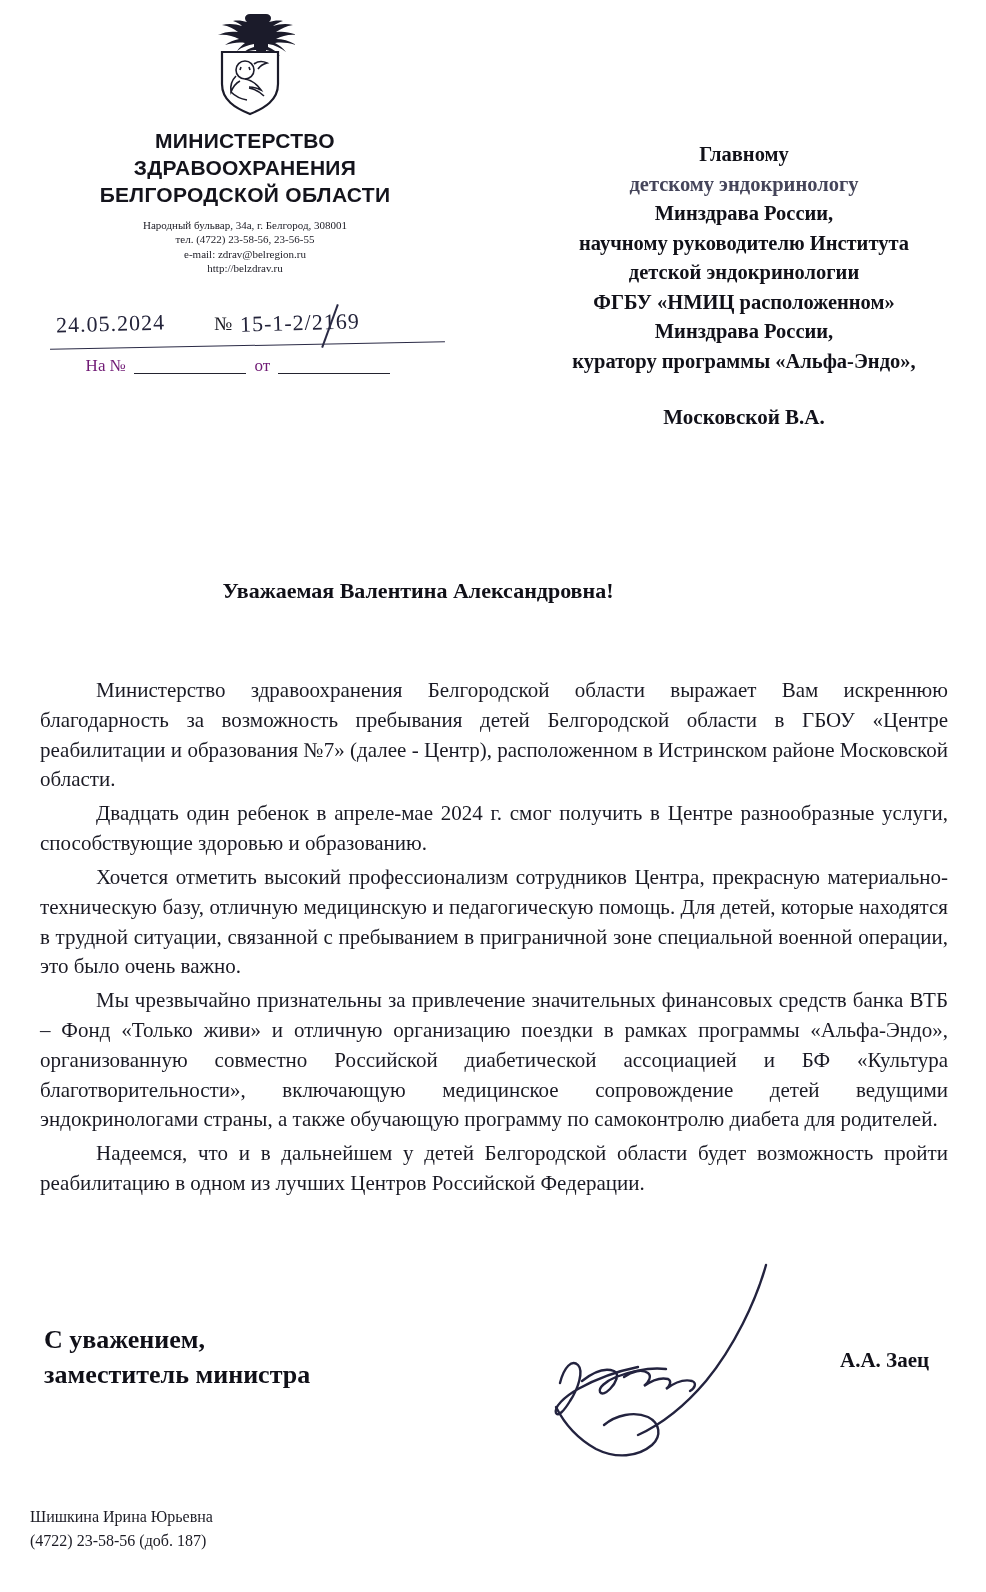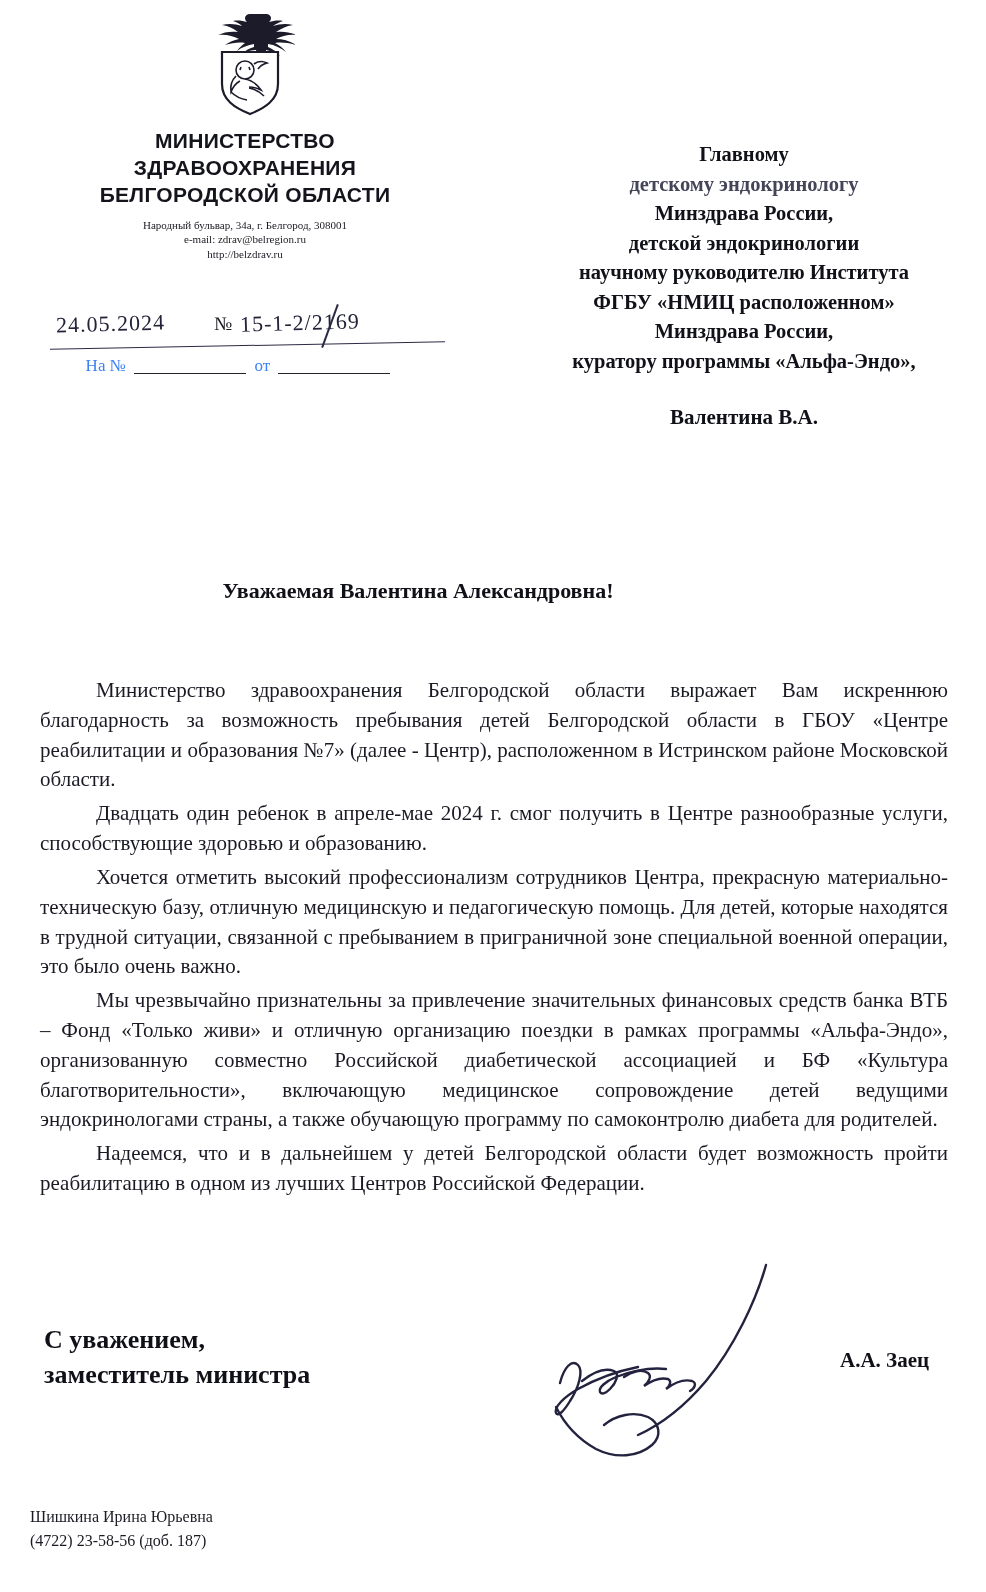--- a/index.html
+++ b/index.html
@@ -104,21 +104,21 @@
     transform: rotate(20deg);
   }
 
   .on-line {
     position: absolute;
     left: 40px;
     top: 356px;
     width: 400px;
     font-size: 17px;
     text-align: center;
-    color: #3b82f6;
+    color: #701a75;
   }
   .on-line .rule {
     display: inline-block;
     border-bottom: 1px solid #23232f;
     width: 112px;
     height: 13px;
     margin: 0 4px;
     vertical-align: middle;
   }
 
@@ -233,20 +233,21 @@
   </div>
 
   <div class="letterhead">
     <div class="lh-title">
       <div>МИНИСТЕРСТВО</div>
       <div>ЗДРАВООХРАНЕНИЯ</div>
       <div>БЕЛГОРОДСКОЙ ОБЛАСТИ</div>
     </div>
     <div class="lh-contacts">
       <div>Народный бульвар, 34а, г. Белгород, 308001</div>
+      <div>тел. (4722) 23-58-56, 23-56-55</div>
       <div>e-mail: zdrav@belregion.ru</div>
       <div>http://belzdrav.ru</div>
     </div>
   </div>
 
   <div class="reg-line">
     <span class="reg-hand reg-date">24.05.2024</span>
     <span class="reg-no-sym">№</span>
     <span class="reg-hand reg-num">15-1-2/2169</span>
     <span class="reg-underline"></span>
@@ -257,26 +258,26 @@
     <span>На №</span>
     <span class="rule"></span>
     <span>от</span>
     <span class="rule"></span>
   </div>
 
   <div class="addressee">
     <div>Главному</div>
     <div class="faded">детскому эндокринологу</div>
     <div>Минздрава России,</div>
+    <div>научному руководителю Института</div>
     <div>детской эндокринологии</div>
-    <div>научному руководителю Института</div>
     <div>ФГБУ «НМИЦ расположенном»</div>
     <div>Минздрава России,</div>
     <div>куратору программы «Альфа-Эндо»,</div>
-    <div class="name">Валентина В.А.</div>
+    <div class="name">Московской В.А.</div>
   </div>
 
   <div class="salutation">Уважаемая Валентина Александровна!</div>
 
   <div class="body-text">
     <p>Министерство здравоохранения Белгородской области выражает Вам искреннюю благодарность за возможность пребывания детей Белгородской области в ГБОУ «Центре реабилитации и образования №7» (далее - Центр), расположенном в Истринском районе Московской области.</p>
     <p>Двадцать один ребенок в апреле-мае 2024 г. смог получить в Центре разнообразные услуги, способствующие здоровью и образованию.</p>
     <p>Хочется отметить высокий профессионализм сотрудников Центра, прекрасную материально-техническую базу, отличную медицинскую и педагогическую помощь. Для детей, которые находятся в трудной ситуации, связанной с пребыванием в приграничной зоне специальной военной операции, это было очень важно.</p>
     <p>Мы чрезвычайно признательны за привлечение значительных финансовых средств банка ВТБ – Фонд «Только живи» и отличную организацию поездки в рамках программы «Альфа-Эндо», организованную совместно Российской диабетической ассоциацией и БФ «Культура благотворительности», включающую медицинское сопровождение детей ведущими эндокринологами страны, а также обучающую программу по самоконтролю диабета для родителей.</p>
     <p>Надеемся, что и в дальнейшем у детей Белгородской области будет возможность пройти реабилитацию в одном из лучших Центров Российской Федерации.</p>

